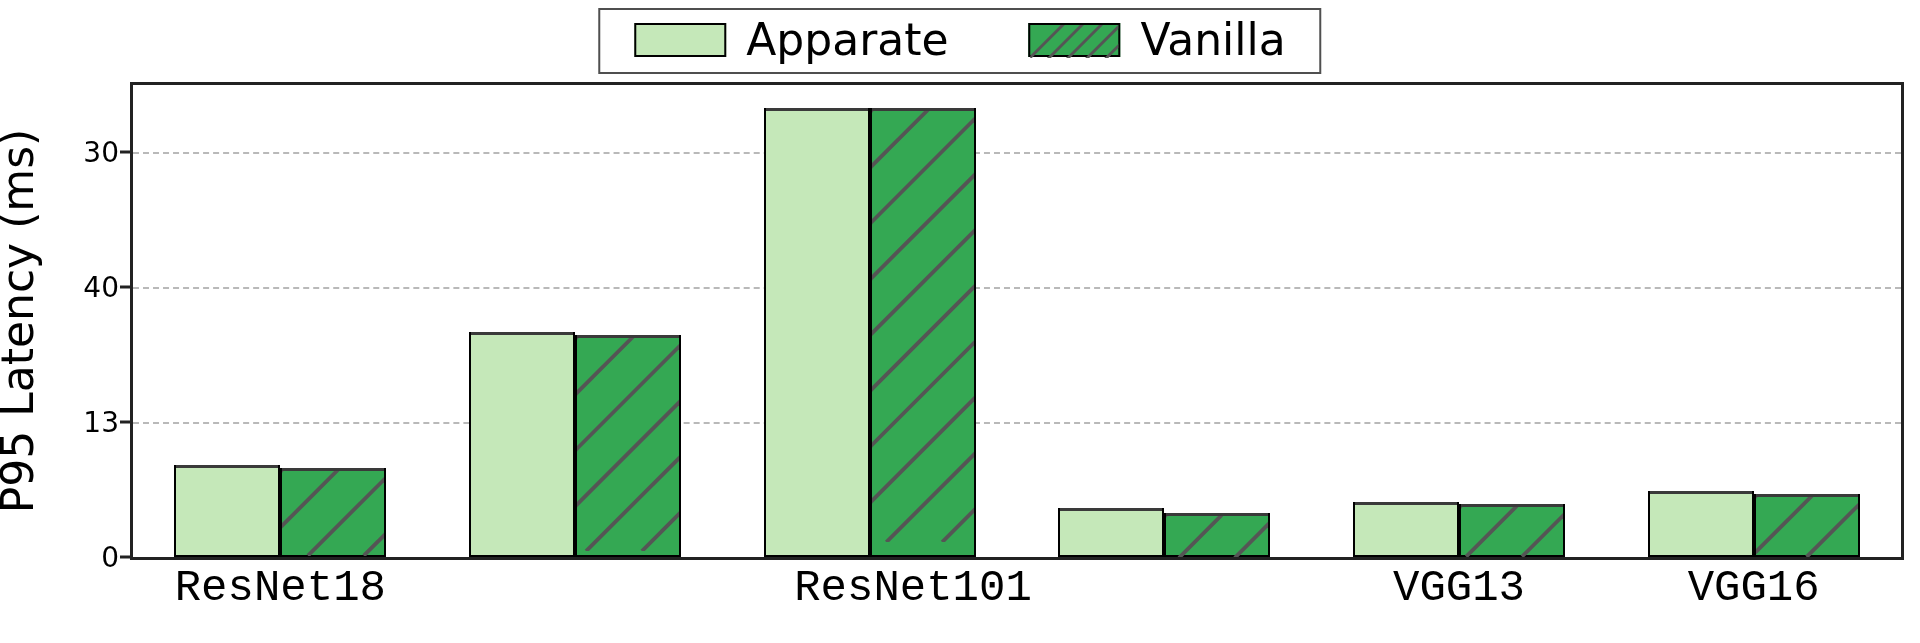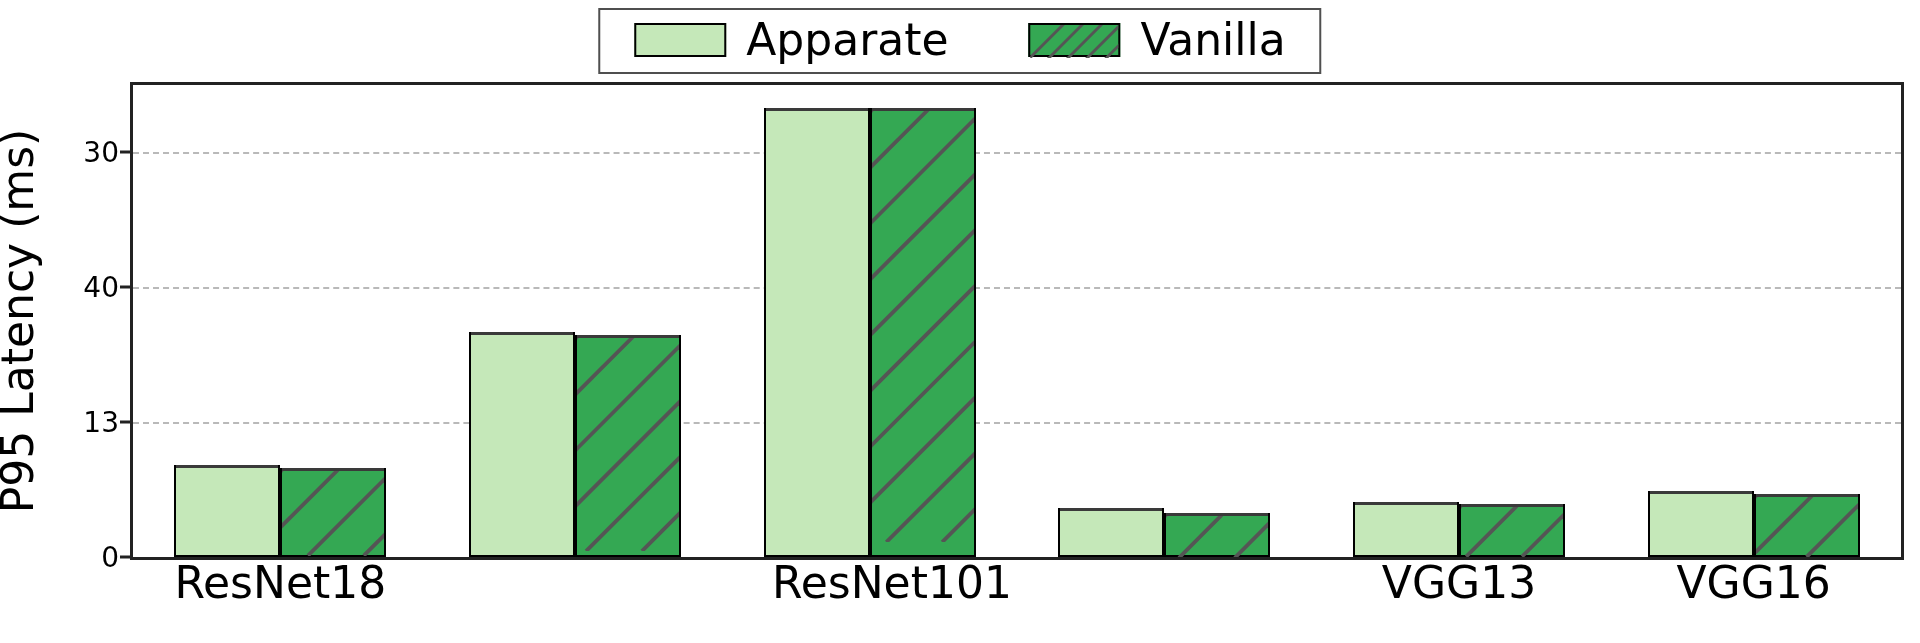--- a/index.html
+++ b/index.html
@@ -114,24 +114,26 @@
     width: 100%;
     height: 3px;
     background: #3a3a3a;
     top: -2px;
     left: 0;
   }
   
   .xtick-label {
     position: absolute;
     top: 100%;
+    margin-top: 6px;
     transform: translateX(-50%);
     font-size: 44px;
     color: #000;
     white-space: nowrap;
+    font-family: Liberation Mono, monospace;
   }
 </style>
 </head>
 <body>
 
 <div class="chart-root">
 
   <div class="legend">
     <div class="legend-item">
       <div class="legend-swatch swatch-apparate"></div>
@@ -197,21 +199,21 @@
             <line x1="9.485714285714295" y1="222.5142857142857" x2="232" y2="0"></line>
             <line x1="67.4857142857143" y1="222.5142857142857" x2="290" y2="0"></line>
             <line x1="125.4857142857143" y1="222.5142857142857" x2="348" y2="0"></line>
             <line x1="183.4857142857143" y1="222.5142857142857" x2="406" y2="0"></line>
             <line x1="241.4857142857143" y1="222.5142857142857" x2="464" y2="0"></line>
             <line x1="299.48571428571427" y1="222.5142857142857" x2="522" y2="0"></line>
           </g>
         </svg>
         <div class="err-cap"></div>
       </div>
-      <div class="xtick-label" style="left: 759px;">ResNet101</div>
+      <div class="xtick-label" style="left: 780px;">ResNet101</div>
       <div class="bar bar-apparate" style="width: 106.08px; height: 449.074px; left: 630.587px;">
         <div class="err-cap"></div>
       </div>
       <div class="bar bar-vanilla" style="width: 106.08px; height: 449.074px; left: 736.667px;">
         <svg class="hatch" viewBox="0 0 106.08 449.0742857142857" preserveAspectRatio="none">
           <g stroke="#555" stroke-width="4">
             <line x1="-449.0742857142857" y1="449.0742857142857" x2="0" y2="0"></line>
             <line x1="-391.0742857142857" y1="449.0742857142857" x2="58" y2="0"></line>
             <line x1="-333.0742857142857" y1="449.0742857142857" x2="116" y2="0"></line>
             <line x1="-275.0742857142857" y1="449.0742857142857" x2="174" y2="0"></line>

